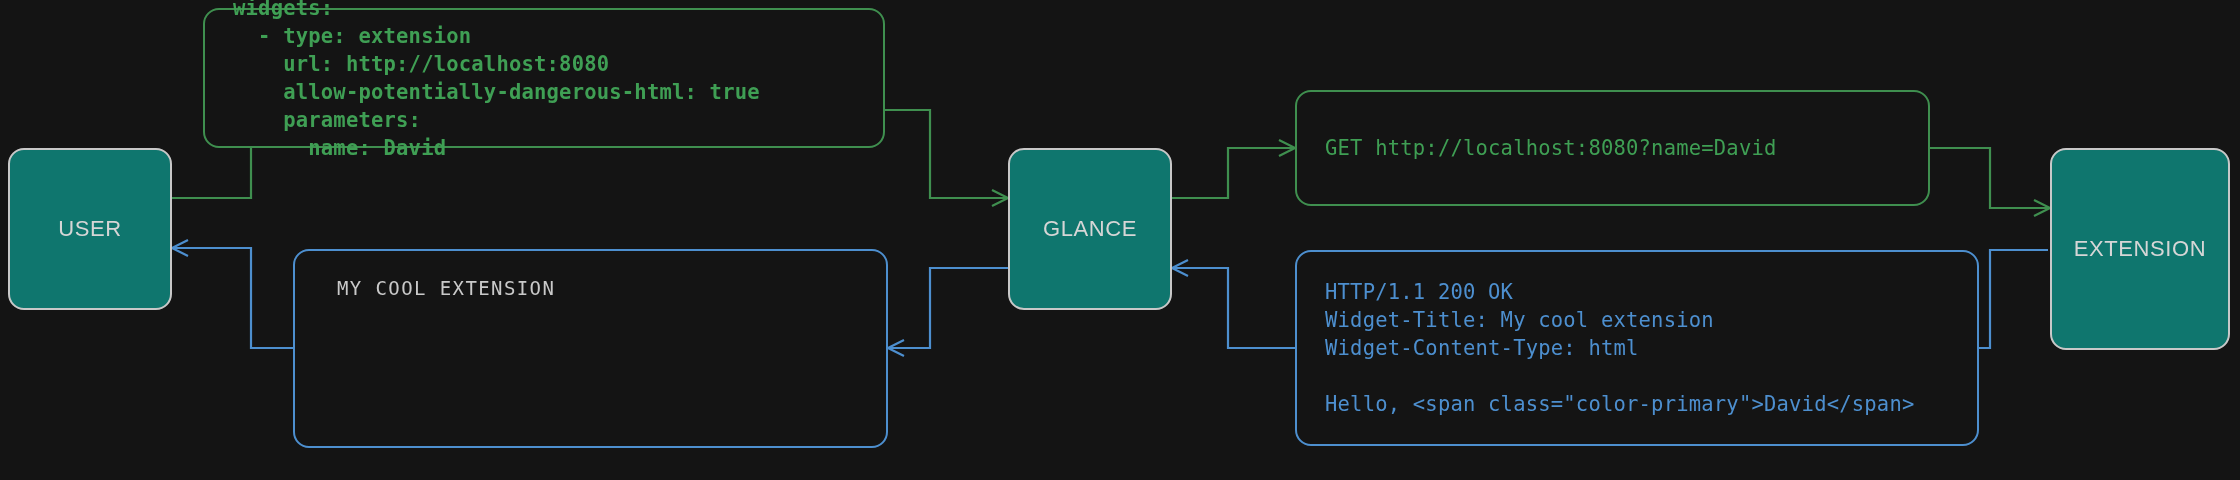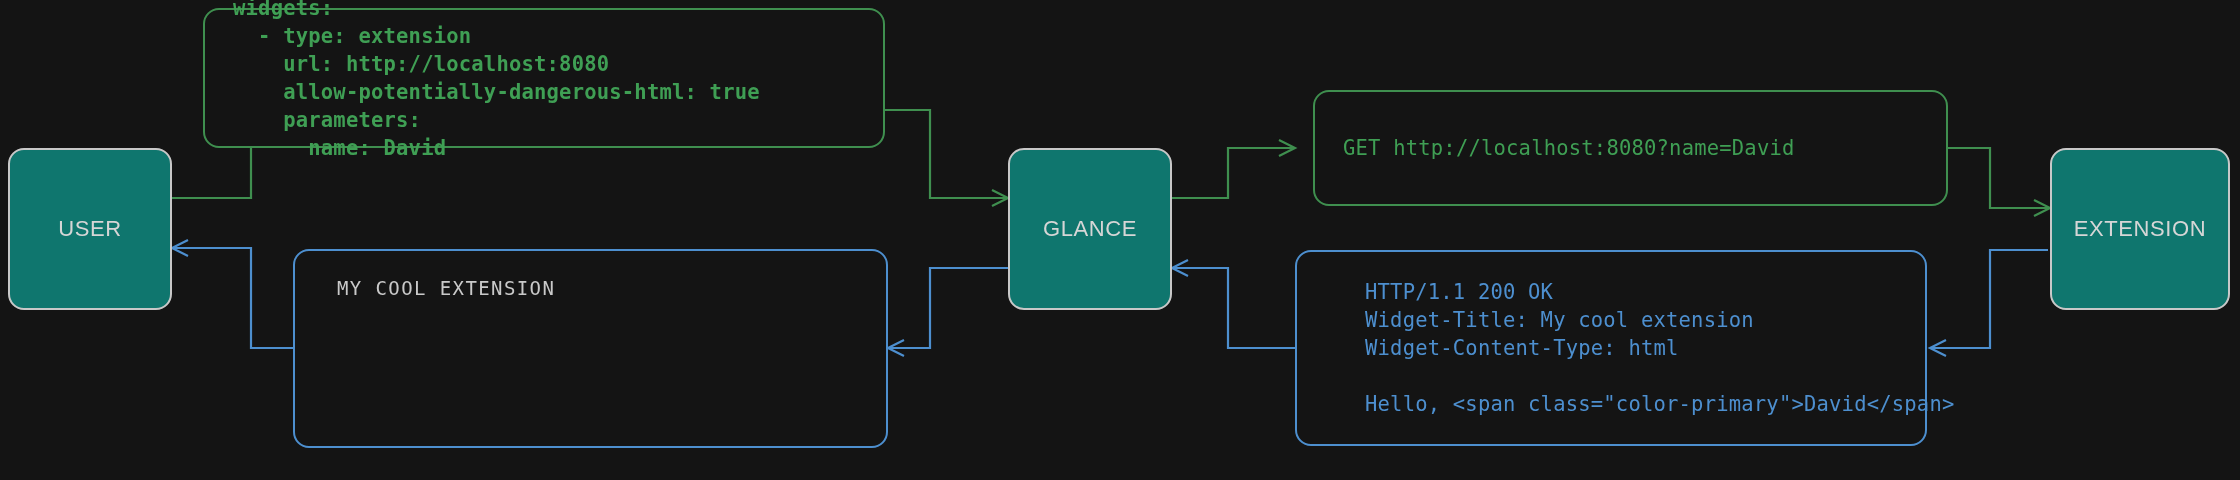--- a/index.html
+++ b/index.html
@@ -161,38 +161,38 @@
   </svg>
 
   <div class="node" style="left:8px; top:148px; width:164px; height:162px;">
     <span>USER</span>
   </div>
 
   <div class="node" style="left:1008px; top:148px; width:164px; height:162px;">
     <span>GLANCE</span>
   </div>
 
-  <div class="node" style="left:2050px; top:148px; width:180px; height:162px;align-items:center;">
+  <div class="node" style="left:2050px; top:148px; width:180px; height:202px;align-items:center;">
     <span>EXTENSION</span>
   </div>
 
   <div class="msgbox green" style="left:203px; top:8px; width:682px; height:140px;font-weight:bold;">
     <pre class="code green">widgets:
   - type: extension
     url: http://localhost:8080
     allow-potentially-dangerous-html: true
     parameters:
       name: David</pre>
   </div>
 
-  <div class="msgbox green" style="left:1295px; top:90px; width:635px; height:116px;margin-left:18px;">
+  <div class="msgbox green" style="left:1295px; top:90px; width:635px; height:116px;">
     <pre class="code green">GET http://localhost:8080?name=David</pre>
   </div>
 
-  <div class="msgbox blue" style="left:1295px; top:250px; width:632px; height:196px;padding-left:40px;">
+  <div class="msgbox blue" style="left:1295px; top:250px; width:684px; height:196px;">
     <pre class="code blue">HTTP/1.1 200 OK
 Widget-Title: My cool extension
 Widget-Content-Type: html
 
 Hello, &lt;span class="color-primary"&gt;David&lt;/span&gt;</pre>
   </div>
 
   <div class="widget-wrap" style="left:293px; top:249px; width:595px; height:199px;">
     <div class="widget-title">MY COOL EXTENSION</div>
   </div>

